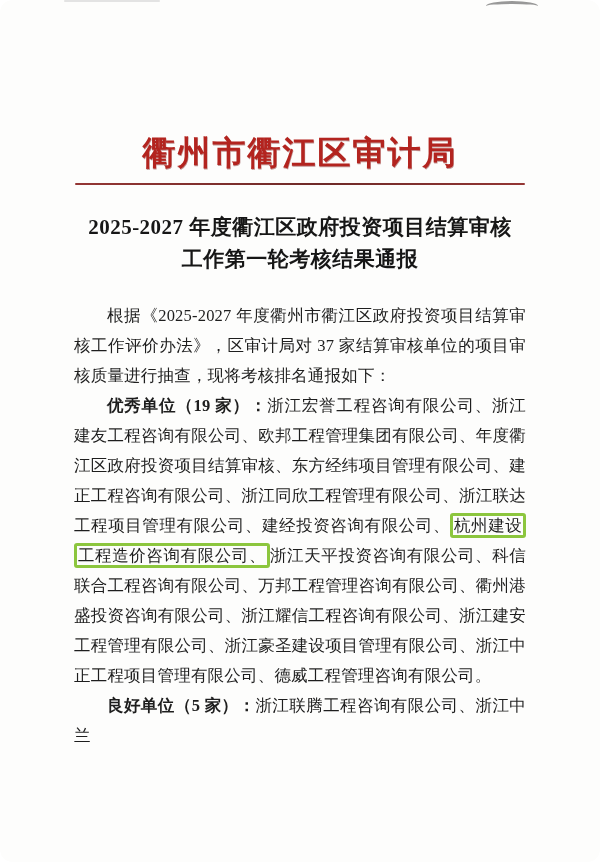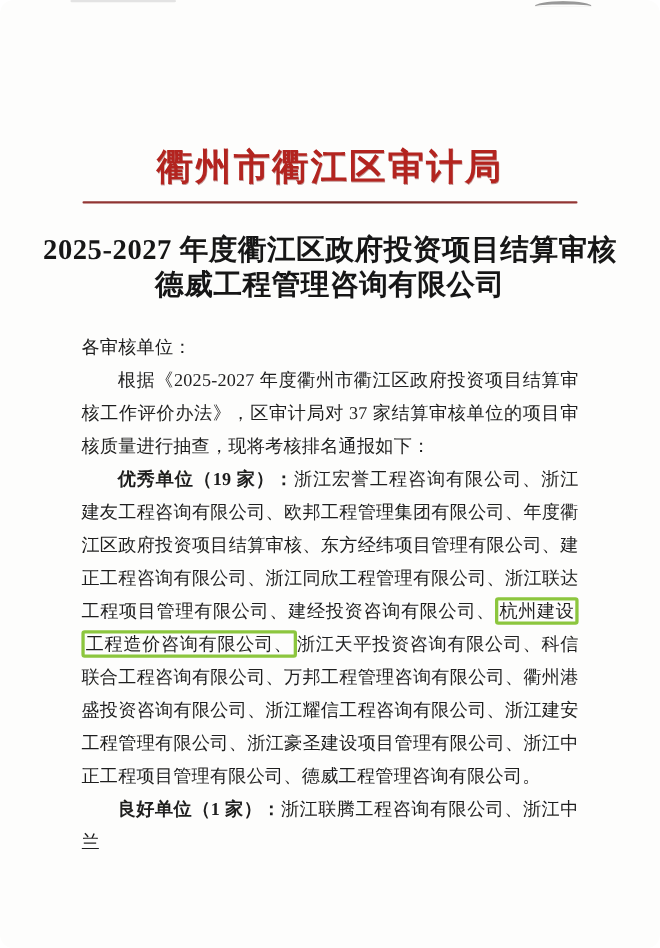--- a/index.html
+++ b/index.html
@@ -54,21 +54,21 @@
   }
   .letterhead-rule {
     width: 450px;
     height: 2px;
     margin: 10px auto 0 auto;
     background: linear-gradient(to right, var(--rule-red), #6e2a28 55%, var(--rule-red));
   }
   .doc-title {
     margin-top: 26px;
     text-align: center;
-    font-size: 26px;
+    font-size: 21px;
     line-height: 32px;
     font-weight: bold;
     color: #161616;
     letter-spacing: 0.5px;
   }
   .doc-body {
     width: 452px;
     margin: 26px auto 0 auto;
     font-size: 16.5px;
     line-height: 30px;
@@ -93,27 +93,26 @@
 
   <div class="artifact-tl"></div>
   <div class="artifact-tr"></div>
 
   <div class="letterhead">衢州市衢江区审计局</div>
 
   <div class="letterhead-rule"></div>
 
   <div class="doc-title">
     <div>2025-2027 年度衢江区政府投资项目结算审核</div>
-    <div>德威工程管理咨询有限公司</div>
+    <div>工作第一轮考核结果通报</div>
   </div>
 
   <div class="doc-body">
 
-    <p>各审核单位：</p>
 
     <p class="indent">根据《2025-2027 年度衢州市衢江区政府投资项目结算审核工作评价办法》，区审计局对 37 家结算审核单位的项目审核质量进行抽查，现将考核排名通报如下：</p>
 
     <p class="indent"><span class="para-label">优秀单位（19 家）：</span><span>浙江宏誉工程咨询有限公司、浙江建友工程咨询有限公司、欧邦工程管理集团有限公司、年度衢江区政府投资项目结算审核、东方经纬项目管理有限公司、建正工程咨询有限公司、浙江同欣工程管理有限公司、浙江联达工程项目管理有限公司、建经投资咨询有限公司、</span><span class="hl">杭州建设工程造价咨询有限公司、</span><span>浙江天平投资咨询有限公司、科信联合工程咨询有限公司、万邦工程管理咨询有限公司、衢州港盛投资咨询有限公司、浙江耀信工程咨询有限公司、浙江建安工程管理有限公司、浙江豪圣建设项目管理有限公司、浙江中正工程项目管理有限公司、德威工程管理咨询有限公司。</span></p>
 
-    <p class="indent"><span class="para-label">良好单位（1 家）：</span><span>浙江联腾工程咨询有限公司、浙江中兰</span></p>
+    <p class="indent"><span class="para-label">良好单位（5 家）：</span><span>浙江联腾工程咨询有限公司、浙江中兰</span></p>
 
   </div>
 </div>
 
 </body></html>

